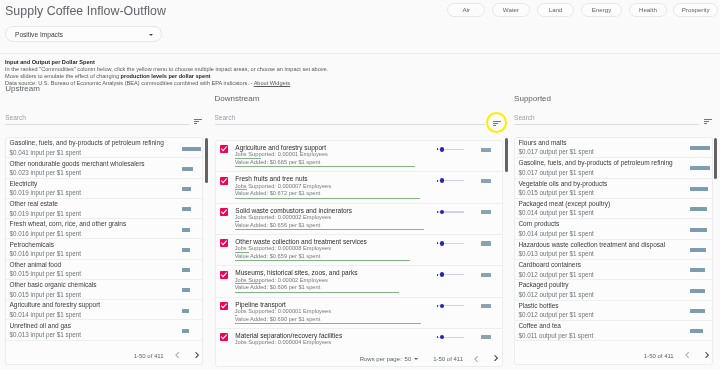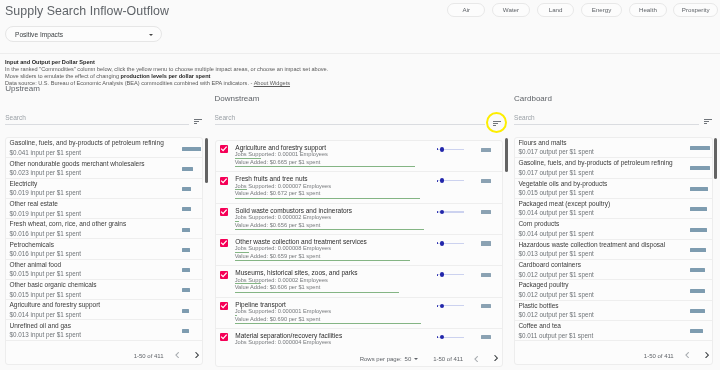--- a/index.html
+++ b/index.html
@@ -68,21 +68,21 @@
   .sl-track{position:absolute;height:1.1px;background:#ccd2ef;}
   .sl-tick{position:absolute;height:2px;width:1.8px;background:#2226ab;border-radius:1px;}
   .sl-thumb{position:absolute;width:4.6px;height:4.6px;border-radius:50%;background:#2226ab;}
   .dash{position:absolute;height:4.1px;background:#8ba2b3;border-radius:.5px;}
 </style>
 </head>
 <body>
 
 <div class="page" id="page">
 
-  <h1 class="title">Supply Search Inflow-Outflow</h1>
+  <h1 class="title">Supply Coffee Inflow-Outflow</h1>
 
   <div class="impact-select">
     <span class="val">Positive Impacts</span>
     <span class="chev"></span>
   </div>
 
   <div class="pills" id="pills" style="left:447.4px;top:2.7px">
       <div class="pill" style="left:0px;width:37.9px;height:14.4px;border-radius:7.2px">Air</div>
       <div class="pill" style="left:44.3px;width:38.6px;height:14.4px;border-radius:7.2px">Water</div>
       <div class="pill" style="left:89.3px;width:37.8px;height:14.4px;border-radius:7.2px">Land</div>
@@ -305,21 +305,21 @@
       <svg width="4.3" height="6.2" viewBox="0 0 4.3 6.2">
         <path d="M3.4 0.6 L0.9 3.1 L3.4 5.6" fill="none" stroke="#a8acb0" stroke-width="1.05" stroke-linecap="square" stroke-linejoin="miter"></path>
       </svg>
     </span>
     <span class="chev-r" style="left:494px;top:355.2px">
       <svg width="4.3" height="6.2" viewBox="0 0 4.3 6.2">
         <path d="M0.9 0.6 L3.4 3.1 L0.9 5.6" fill="none" stroke="#3c4043" stroke-width="1.05" stroke-linecap="square" stroke-linejoin="miter"></path>
       </svg>
     </span>
     <div class="sbar" style="left:504.8px;top:138px;height:33.5px"></div>
-    <div class="col-head" style="left:514.1px;top:94px">Cardboard</div>
+    <div class="col-head" style="left:514.1px;top:94px">Supported</div>
     <div class="srch-ph" style="left:514.1px;top:114px">Search</div>
     <div class="srch-line" style="left:514.1px;top:124px;width:185.4px"></div>
     <span class="sorticon" style="left:704.3000000000001px;top:119.4px">
       <i></i>
       <i></i>
       <i></i>
     </span>
     <div class="panel" style="left:514.1px;top:137.4px;width:199px;height:227.2px">
       <div class="clip" style="left:0;top:0;width:197px;height:208.1px">
         <div class="row" style="top:-0.55px;height:20.35px">

